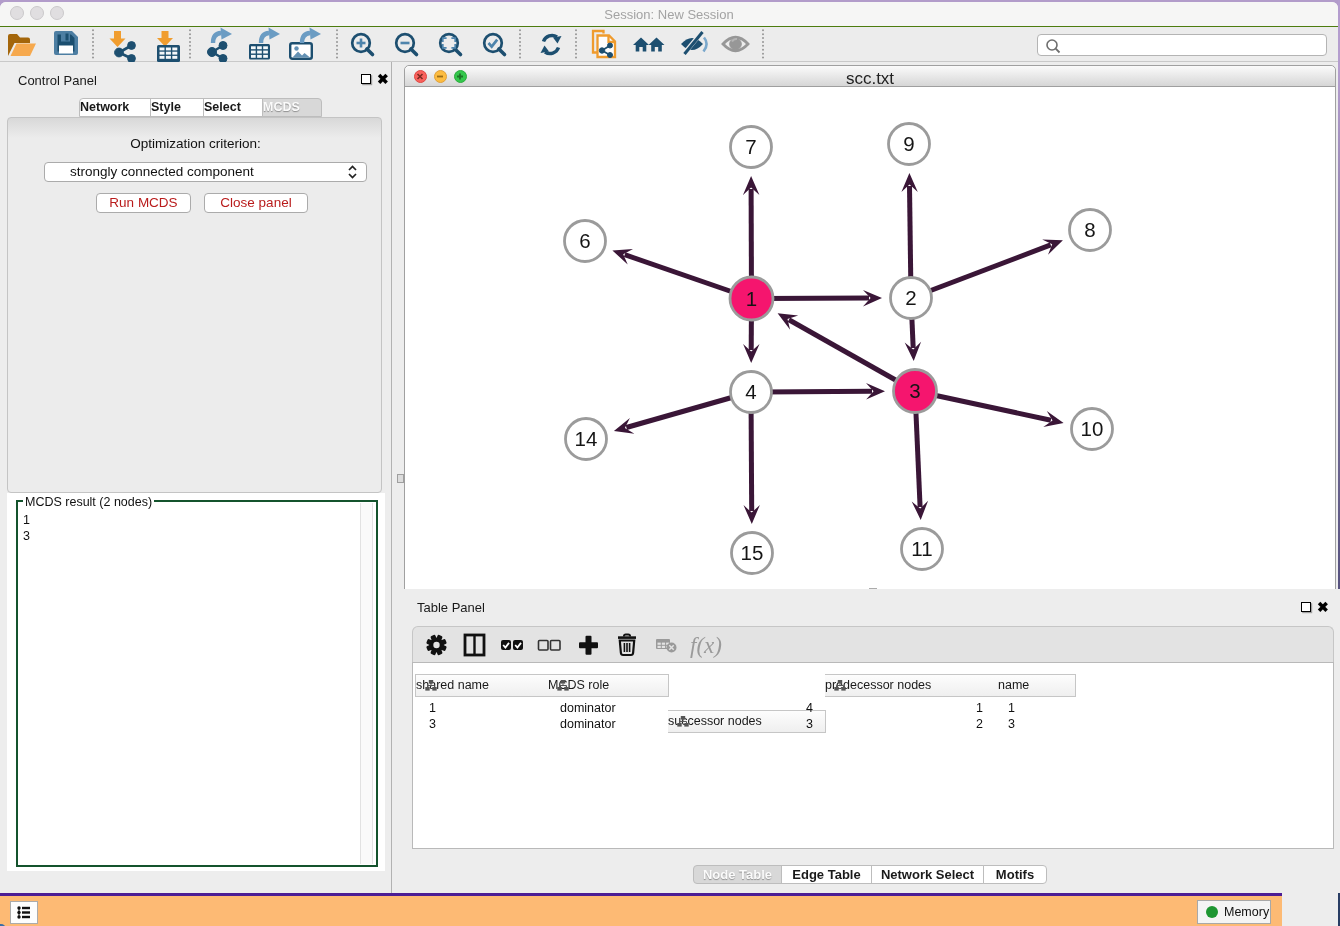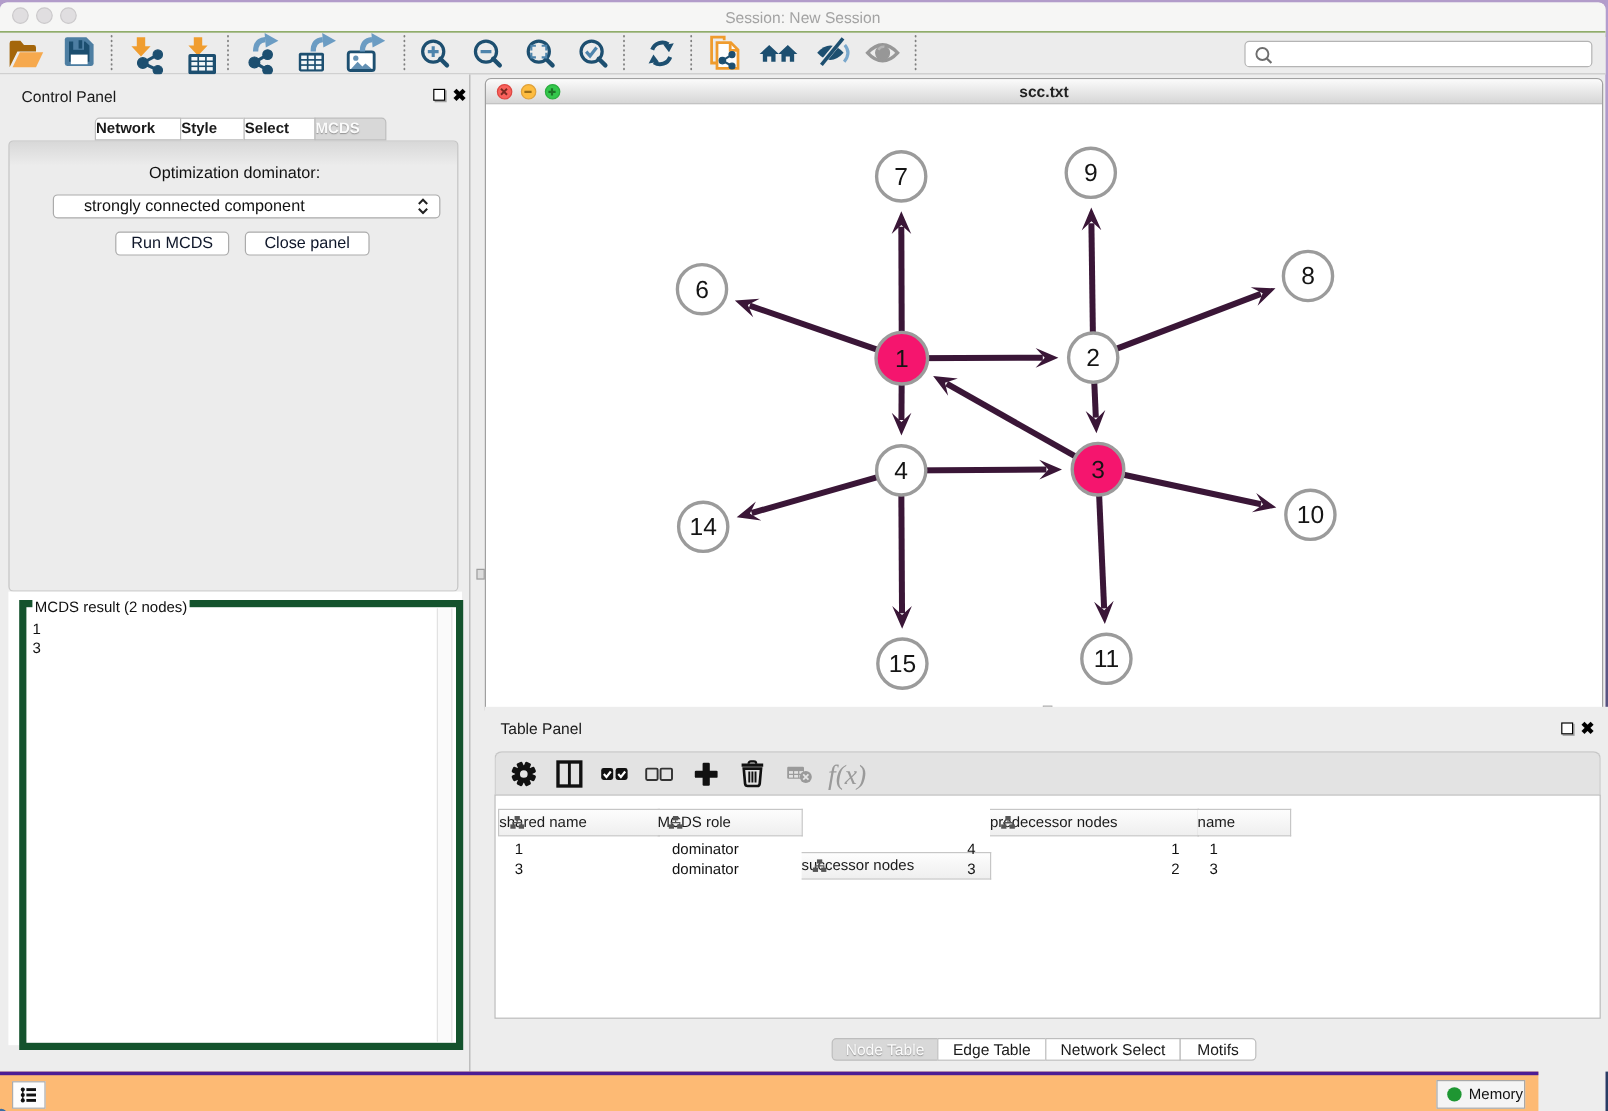--- a/index.html
+++ b/index.html
@@ -11,36 +11,36 @@
 #searchbox{position:absolute;left:1037px;top:7px;width:288px;height:20px;background:#fff;border:1px solid #b4b4b4;border-radius:4px}
 #ctrlpanel{position:absolute;left:0;top:62px;width:391px;height:831px;background:#ededed;border-right:1px solid #b2b2b2}
 .paneltitle{font-size:13px;color:#1a1a1a}
 .floatbtn{position:absolute;width:8px;height:8px;border:1.8px solid #000;background:#fff;box-shadow:1.2px 1.2px 0 #9f9f9f}
 .xbtn{position:absolute;font-size:14px;font-weight:bold;color:#000;line-height:12px}
 .tabrow{position:absolute;height:19px}
 .tab{position:absolute;top:0;height:17px;background:#fff;border:1px solid #bdbdbd;font-size:12.5px;font-weight:bold;color:#1a1a1a;text-align:left;line-height:17px}
 #tabcontent{position:absolute;left:7px;top:55px;width:373px;height:374px;border:1px solid #c4c4c4;border-radius:4px;background:linear-gradient(#d8d8d8,#ececec 20px)}
 #optlabel{position:absolute;left:0;top:18px;width:375px;text-align:center;font-size:13.5px;color:#111}
 #dropdown{position:absolute;left:36px;top:44px;width:296px;height:18px;background:#fff;border:1px solid #ababab;border-radius:4px;font-size:13.5px;color:#111;line-height:18px;padding-left:25px}
-.btn{position:absolute;height:18px;background:#fff;border:1px solid #ababab;border-radius:4px;font-size:13.5px;color:#0f172a;text-align:center;line-height:18px}
+.btn{position:absolute;height:18px;background:#fff;border:1px solid #ababab;border-radius:4px;font-size:13.5px;color:#b91c1c;text-align:center;line-height:18px}
 #resultbox{position:absolute;left:7px;top:431px;width:378px;height:378px;background:#fff}
-#fieldset{position:absolute;left:9px;top:7px;width:358px;height:363px;border:6px solid #14532d}
+#fieldset{position:absolute;left:9px;top:7px;width:358px;height:363px;border:2px solid #14532d}
 #fieldlegend{position:absolute;left:5px;top:-7px;background:#fff;padding:0 2px;font-size:12.5px;color:#111}
 #resulttext{position:absolute;left:5px;top:10px;font-size:12.5px;color:#111;line-height:16px}
 #vscroll{position:absolute;right:3px;top:1px;width:11px;height:361px;background:#fafafa;border-left:1px solid #e2e2e2;border-right:1px solid #e2e2e2}
 #netwin{position:absolute;left:404px;top:65px;width:930px;height:525px;background:#fff;border:1px solid #a0a0a0;border-radius:5px 5px 0 0}
 #nettitle{position:absolute;left:0;top:0;width:930px;height:20px;background:linear-gradient(#fbfbfb,#d6d6d6);border-bottom:1px solid #9f9f9f;border-radius:5px 5px 0 0}
 .mac{position:absolute;top:4px;width:11px;height:11px;border-radius:50%}
-#nettitletext{position:absolute;left:0;top:3px;width:930px;text-align:center;font-size:13px;font-weight:bold;color:#222}
+#nettitletext{position:absolute;left:0;top:3px;width:930px;text-align:center;font-size:17px;font-weight:normal;color:#222}
 #tablepanel{position:absolute;left:404px;top:589px;width:936px;height:304px;background:#ededed}
 #tptoolbar{position:absolute;left:8px;top:37px;width:920px;height:36px;background:#e3e3e3;border:1px solid #c6c6c6;border-radius:6px 6px 0 0;border-bottom:none}
 #tparea{position:absolute;left:8px;top:73px;width:920px;height:185px;background:#fff;border:1px solid #b9b9b9}
 .th{position:absolute;top:11px;height:21px;background:linear-gradient(#fdfdfd,#efefef);border-right:1px solid #c6c6c6;border-top:1px solid #c6c6c6;border-bottom:1px solid #c6c6c6;font-size:12.5px;color:#1a1a1a;text-align:left;line-height:21px;white-space:nowrap;overflow:hidden}
 .td{position:absolute;font-size:12.5px;color:#111;height:16px;line-height:16px}
-.btab{position:absolute;top:0;height:17px;background:#fff;border:1px solid #bdbdbd;font-size:13px;font-weight:normal;color:#1a1a1a;text-align:center;line-height:17px}
+.btab{position:absolute;top:0;height:17px;background:#fff;border:1px solid #bdbdbd;font-size:13px;font-weight:bold;color:#1a1a1a;text-align:center;line-height:17px}
 #statusbar{position:absolute;left:0;top:893px;width:1282px;height:33px;background:#fdba74;border-top:3px solid #4c1d95}
 #memstatus{position:absolute;right:11px;top:4px;width:72px;height:22px;background:#f4f4f4;border:1px solid #a8a8a8;font-size:12.5px;color:#111;line-height:22px}
 #listbtn{position:absolute;left:10px;top:5px;width:26px;height:21px;background:#fdfdfd;border:1px solid #ababab}
 svg{display:block}
 .tabsel{background:#d8d8d8 !important;color:#fbfbfb !important;text-shadow:0 1px 1px #8f8f8f}
 .th svg{display:inline;position:absolute;left:9px;top:5px}
 </style></head>
 <body>
 <div id="win"></div>
 <div id="rightstrip" class="abs" style="left:1338px;top:0;width:2px;height:926px;background:linear-gradient(#b49dce 0 70px,#8379a4 300px,#55517e 600px,#2c3f66 860px,#273c63)"></div>
@@ -202,21 +202,21 @@
   <div class="paneltitle abs" style="left:18px;top:11px">Control Panel</div>
   <div class="floatbtn" style="left:361px;top:12px"></div>
   <div class="xbtn" style="left:377px;top:11px">✖</div>
   <div class="tabrow" style="left:79px;top:36px;width:243px">
     <div class="tab" style="left:0;width:70px;border-radius:4px 0 0 0">Network</div>
     <div class="tab" style="left:71px;width:52px">Style</div>
     <div class="tab" style="left:124px;width:58px">Select</div>
     <div class="tab tabsel" style="left:183px;width:58px;border-radius:0 4px 0 0">MCDS</div>
   </div>
   <div id="tabcontent">
-    <div id="optlabel">Optimization dominator:</div>
+    <div id="optlabel">Optimization criterion:</div>
     <div id="dropdown">strongly connected component
       <svg class="abs" style="right:8px;top:2px" width="11" height="14" viewBox="0 0 11 14">
           <path d="M2 5 L5.5 1.5 L9 5 M2 9 L5.5 12.5 L9 9" stroke="#222" stroke-width="1.7" fill="none"></path>
         </svg>
     </div>
     <div class="btn" style="left:88px;top:75px;width:93px">Run MCDS</div>
     <div class="btn" style="left:196px;top:75px;width:102px">Close panel</div>
   </div>
   <div id="resultbox">
     <div id="fieldset">

